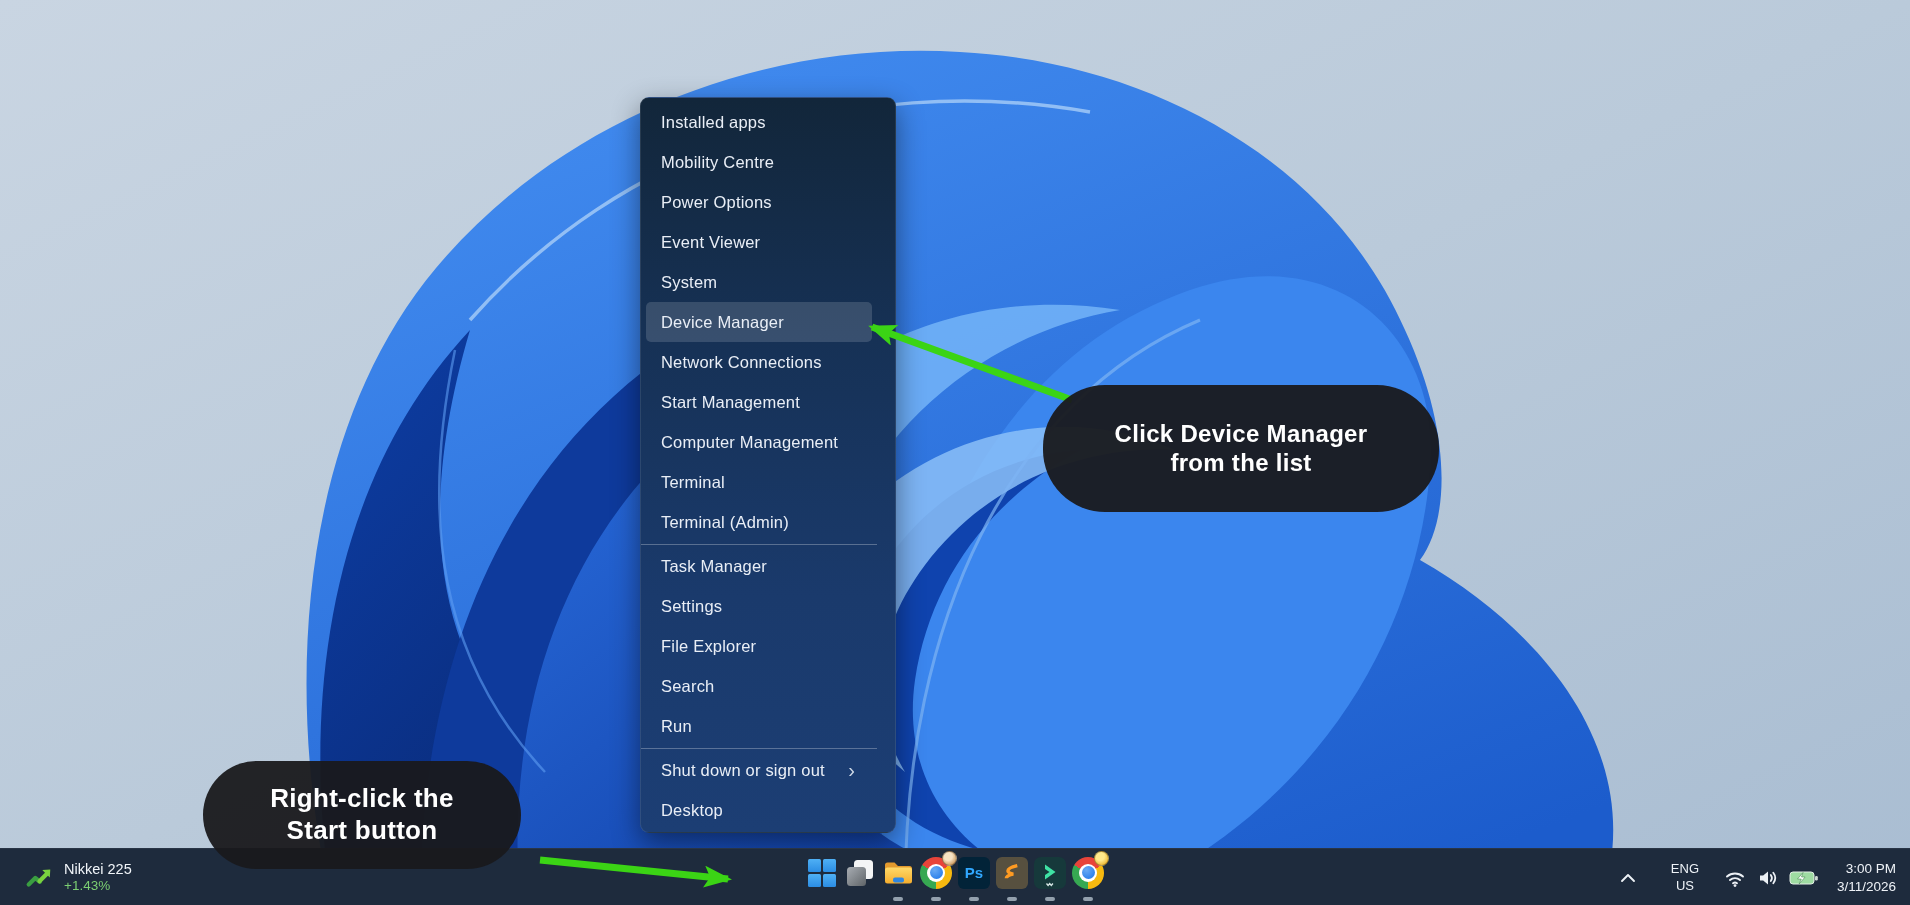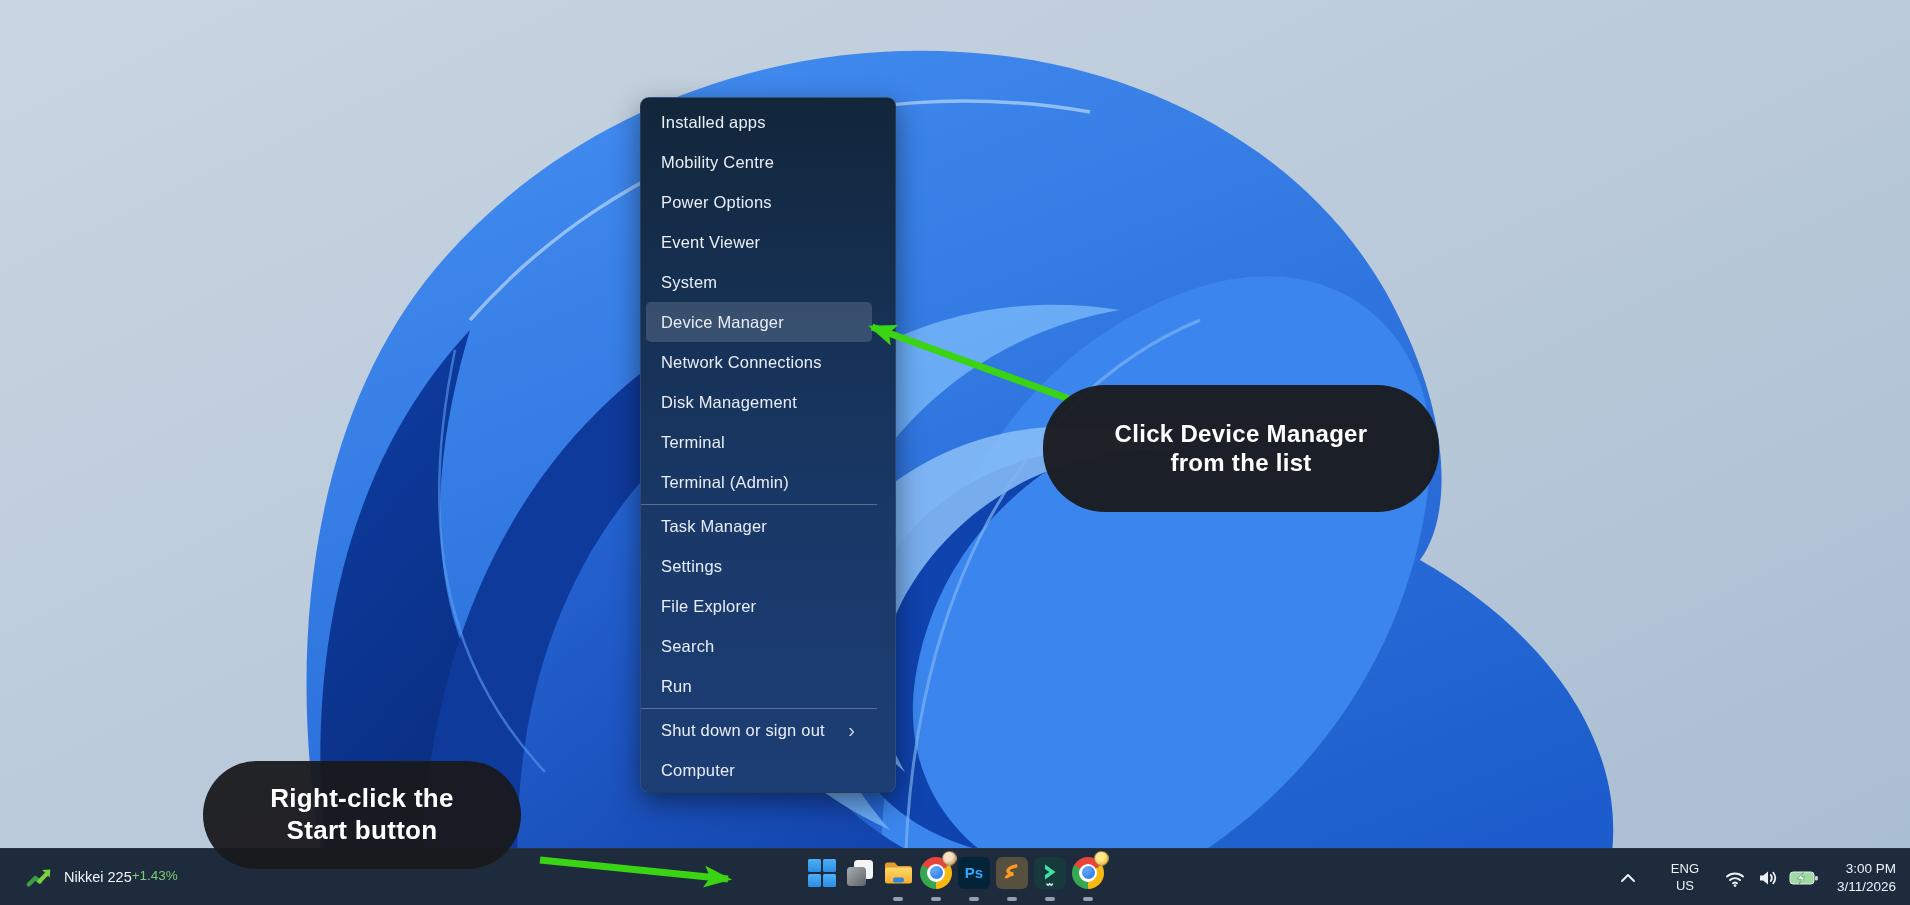--- a/index.html
+++ b/index.html
@@ -48,21 +48,21 @@
   
   #taskbar {
     position:absolute; left:0; bottom:0; width:1910px; height:57px; z-index:10;
     background:#1e2b3d; border-top:1px solid rgba(255,255,255,0.05);
   }
   
   #widget {
     position:absolute; left:14px; top:0; height:57px;
     display:flex; align-items:center; gap:10px; padding:0 10px; border-radius:6px; cursor:pointer;
   }
-  #widget .w-texts { display:flex; flex-direction:row; line-height:1.25;text-align:right; }
+  #widget .w-texts { display:flex; flex-direction:column; line-height:1.25; }
   #widget .w-title { color:#f1f5f9; font-size:14.5px; }
   #widget .w-change { font-size:13.5px; }
 
   
   #tb-center {
     position:absolute; left:50%; top:0; height:57px; transform:translateX(-50%);
     display:flex; align-items:center; gap:4px;
   }
   .tb-icon { position:relative; width:34px; height:52px; cursor:pointer; }
   .tb-icon .glyph { position:absolute; left:1px; top:5px; width:32px; height:32px; }
@@ -176,21 +176,24 @@
     <div class="menu-item">
         <span class="mi-label">System</span>
       </div>
     <div class="menu-item highlighted">
         <span class="mi-label">Device Manager</span>
       </div>
     <div class="menu-item">
         <span class="mi-label">Network Connections</span>
       </div>
     <div class="menu-item">
-        <span class="mi-label">Disk Management</span>
+        <span class="mi-label">Start Management</span>
+      </div>
+    <div class="menu-item">
+        <span class="mi-label">Computer Management</span>
       </div>
     <div class="menu-item">
         <span class="mi-label">Terminal</span>
       </div>
     <div class="menu-item">
         <span class="mi-label">Terminal (Admin)</span>
       </div>
     <div class="menu-sep"></div>
     <div class="menu-item">
         <span class="mi-label">Task Manager</span>
@@ -206,21 +209,21 @@
       </div>
     <div class="menu-item">
         <span class="mi-label">Run</span>
       </div>
     <div class="menu-sep"></div>
     <div class="menu-item">
       <span class="mi-label">Shut down or sign out</span>
       <span class="mi-chevron">›</span>
     </div>
     <div class="menu-item">
-        <span class="mi-label">Computer</span>
+        <span class="mi-label">Desktop</span>
       </div>
   </div>
 
   <div id="callout-device" class="callout">
     <div>Click Device Manager</div>
     <div>from the list</div>
   </div>
   <div id="callout-start" class="callout">
     <div>Right-click the</div>
     <div>Start button</div>

